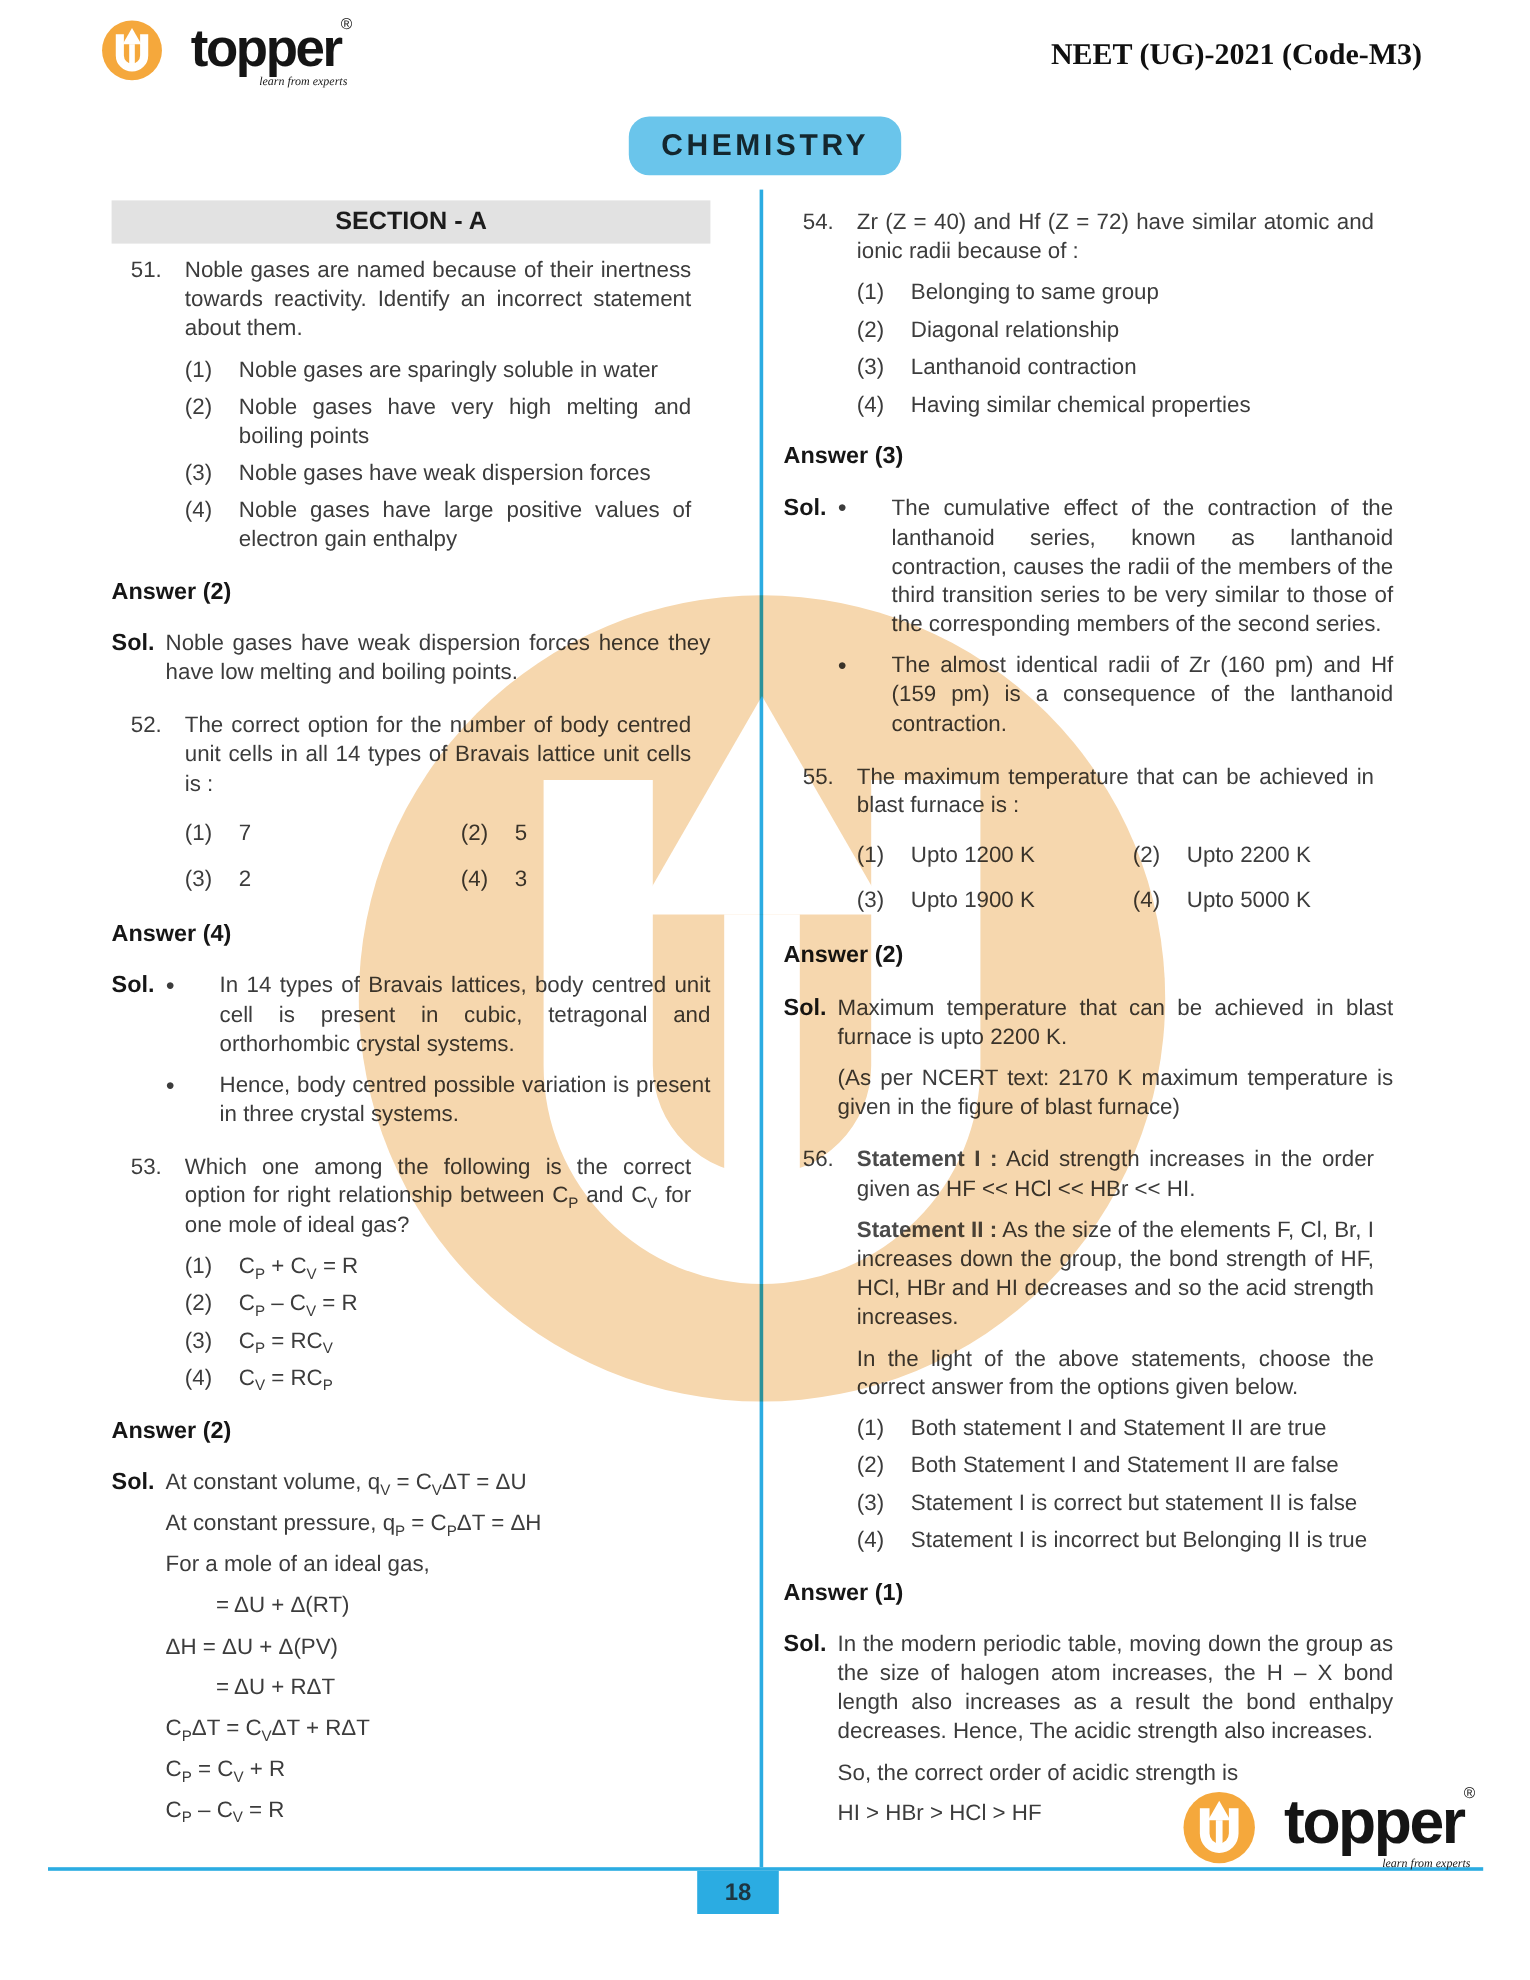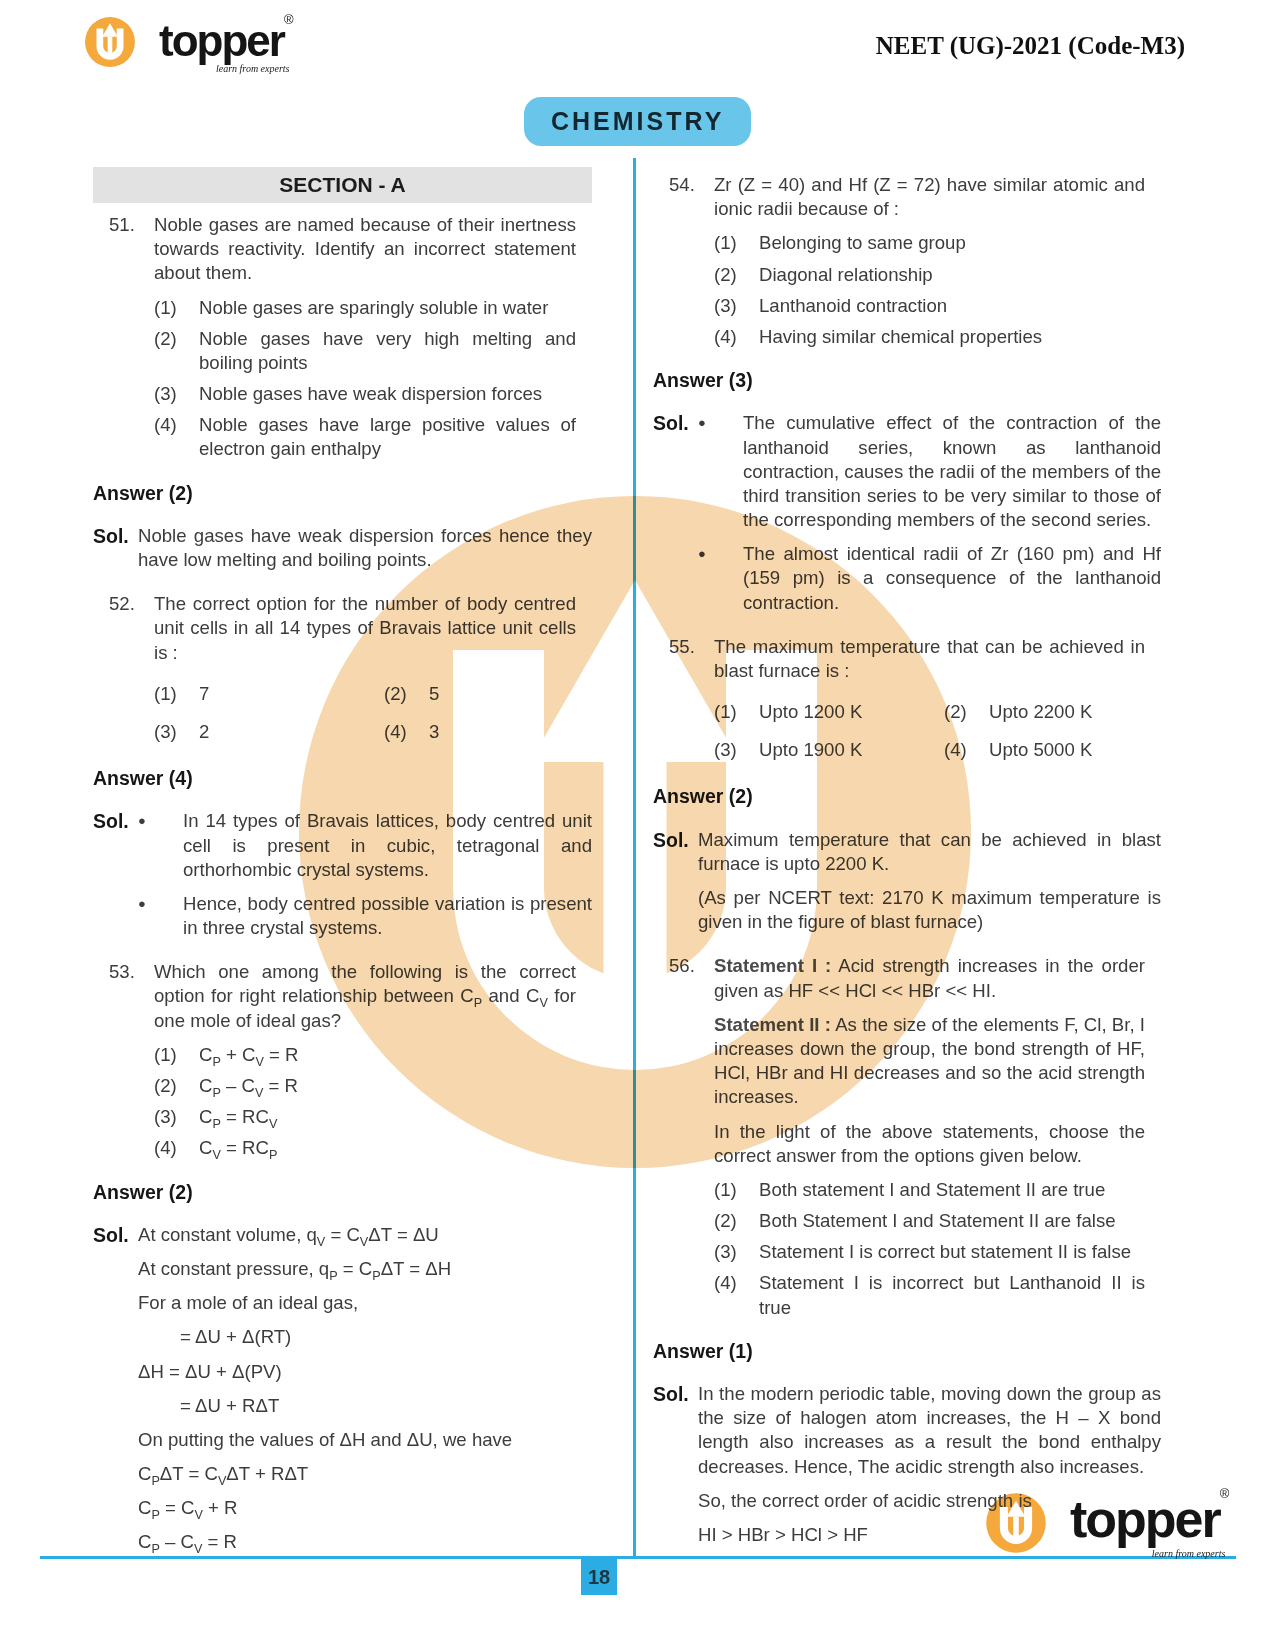--- a/index.html
+++ b/index.html
@@ -52,21 +52,21 @@
     position:absolute;left:524px;top:97px;
     background:var(--badge-blue);color:#14272e;
     font-weight:bold;font-size:25px;letter-spacing:3px;
     padding:8px 27px;border-radius:17px;
   }
 
   
   .col-divider{position:absolute;left:633px;top:158px;width:3px;height:1398px;background:var(--accent-blue);}
   .footer-rule{position:absolute;left:40px;top:1556px;width:1196px;height:3px;background:var(--accent-blue);}
   .page-num-box{
-    position:absolute;left:581px;top:1559px;width:36px;height:36px;
+    position:absolute;left:581px;top:1559px;width:68px;height:36px;
     background:var(--accent-blue);color:#1d3642;font-weight:bold;font-size:20px;
     display:flex;align-items:center;justify-content:center;
   }
   .watermark{
     position:absolute;left:285px;top:482px;width:700px;height:700px;
     mix-blend-mode:multiply;pointer-events:none;z-index:50;
   }
   .watermark .mark-circle{fill:var(--watermark-orange);}
 
   
@@ -233,21 +233,20 @@
     <div class="answer">Answer (2)</div>
     <div class="sol">
       <div class="sol-label">Sol.</div>
       <div class="sol-body">
         <div class="sol-item">At constant volume, q<sub>V</sub> = C<sub>V</sub>ΔT = ΔU</div>
         <div class="sol-item">At constant pressure, q<sub>P</sub> = C<sub>P</sub>ΔT = ΔH</div>
         <div class="sol-item">For a mole of an ideal gas,</div>
         <div class="sol-item indent">= ΔU + Δ(RT)</div>
         <div class="sol-item">ΔH = ΔU + Δ(PV)</div>
         <div class="sol-item indent">= ΔU + RΔT</div>
-        <div class="sol-item">On putting the values of ΔH and ΔU, we have</div>
         <div class="sol-item">C<sub>P</sub>ΔT = C<sub>V</sub>ΔT + RΔT</div>
         <div class="sol-item">C<sub>P</sub> = C<sub>V</sub> + R</div>
         <div class="sol-item">C<sub>P</sub> – C<sub>V</sub> = R</div>
       </div>
     </div>
   </div>
 <div class="col col-right">
     <div class="q">
       <div class="q-num">54.</div>
       <div class="q-body">
@@ -332,21 +331,21 @@
           <div class="opt">
             <span class="opt-label">(2)</span>
             <span class="opt-text">Both Statement I and Statement II are false</span>
           </div>
           <div class="opt">
             <span class="opt-label">(3)</span>
             <span class="opt-text">Statement I is correct but statement II is false</span>
           </div>
           <div class="opt">
             <span class="opt-label">(4)</span>
-            <span class="opt-text">Statement I is incorrect but Lanthanoid II is true</span>
+            <span class="opt-text">Statement I is incorrect but Belonging II is true</span>
           </div>
         </div>
       </div>
     </div>
     <div class="answer">Answer (1)</div>
     <div class="sol">
       <div class="sol-label">Sol.</div>
       <div class="sol-body">
         <div class="sol-item">In the modern periodic table, moving down the group as the size of halogen atom increases, the H – X bond length also increases as a result the bond enthalpy decreases. Hence, The acidic strength also increases.</div>
         <div class="sol-item">So, the correct order of acidic strength is</div>

